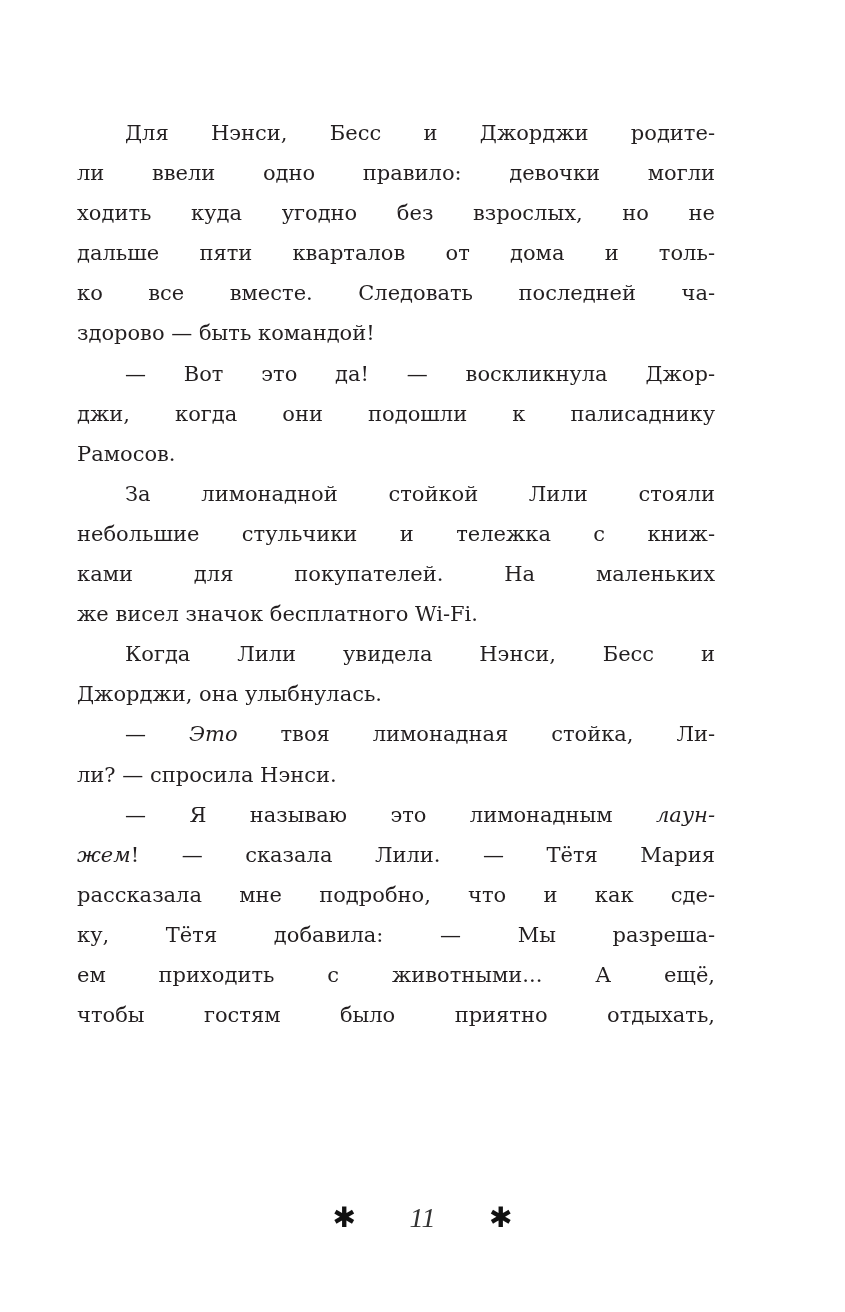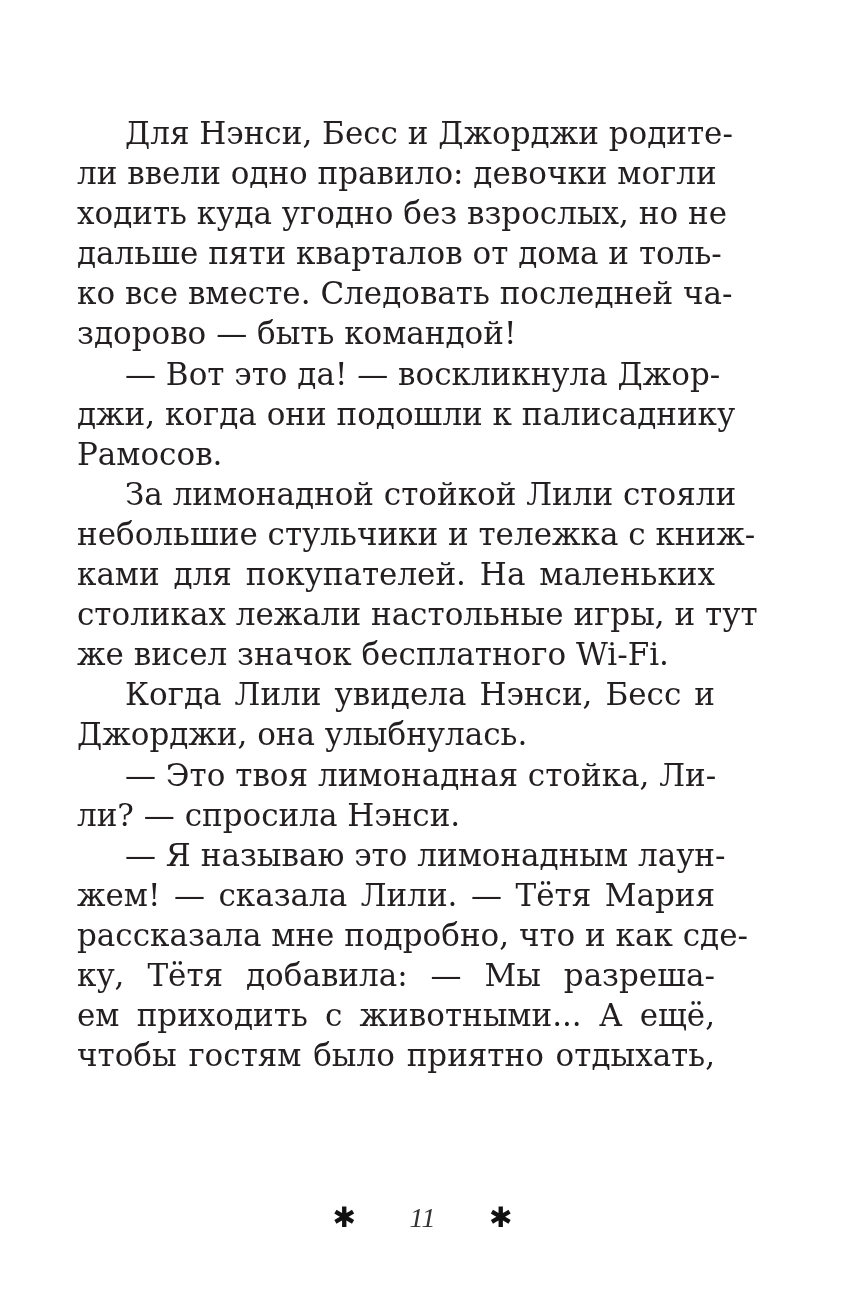--- a/index.html
+++ b/index.html
@@ -18,34 +18,35 @@
     .page {
       position: absolute;
       left: 77px;
       top: 113px;
       width: 638px;
     }
     .line {
       display: block;
       height: 40.1px;
       line-height: 40.1px;
-      font-size: 31px;
+      font-size: 21px;
       text-align: justify;
       text-align-last: justify;
       white-space: nowrap;
       overflow: visible;
     }
     .line.last {
       text-align-last: left;
     }
     .line.indent {
       padding-left: 48px;
     }
     .line .seg { }
     .line em, .it {
+      font-style: italic;
     }
     .footer {
       position: absolute;
       left: 0;
       width: 845px;
       top: 1198px;
       height: 36px;
       text-align: center;
       font-size: 24px;
       line-height: 36px;
@@ -77,21 +78,20 @@
     <div class="line">ходить куда угодно без взрослых, но не</div>
     <div class="line">дальше пяти кварталов от дома и толь-</div>
     <div class="line">ко все вместе. Следовать последней ча-</div>
     <div class="line last">здорово — быть командой!</div>
     <div class="line indent">— Вот это да! — воскликнула Джор-</div>
     <div class="line">джи, когда они подошли к палисаднику</div>
     <div class="line last">Рамосов.</div>
     <div class="line indent">За лимонадной стойкой Лили стояли</div>
     <div class="line">небольшие стульчики и тележка с книж-</div>
     <div class="line">ками для покупателей. На маленьких</div>
-    <div class="line">столиках лежали настольные игры, и тут</div>
     <div class="line last">же висел значок бесплатного Wi-Fi.</div>
     <div class="line indent">Когда Лили увидела Нэнси, Бесс и</div>
     <div class="line last">Джорджи, она улыбнулась.</div>
     <div class="line indent"><span class="seg">— </span><span class="it">Это</span><span class="seg"> твоя лимонадная стойка, Ли-</span></div>
     <div class="line last">ли? — спросила Нэнси.</div>
     <div class="line indent"><span class="seg">— Я называю это лимонадным </span><span class="it">лаун-</span></div>
     <div class="line"><span class="it">жем</span><span class="seg">! — сказала Лили. — Тётя Мария</span></div>
     <div class="line">рассказала мне подробно, что и как сде-</div>
     <div class="line">ку, Тётя добавила: — Мы разреша-</div>
     <div class="line">ем приходить с животными... А ещё,</div>

